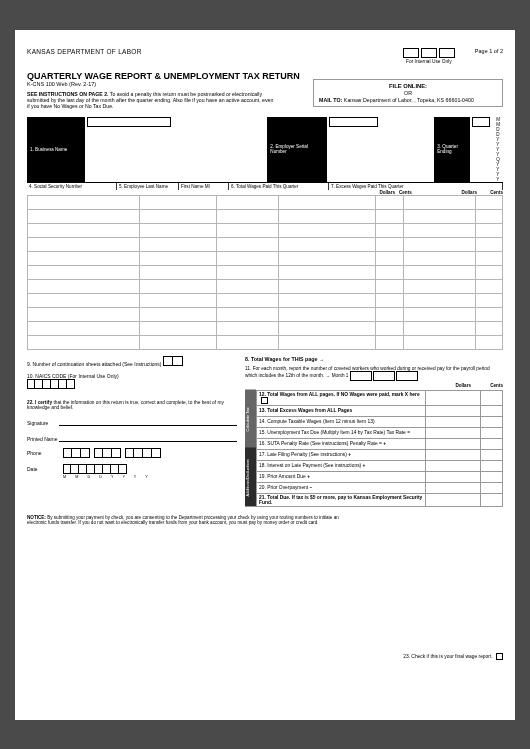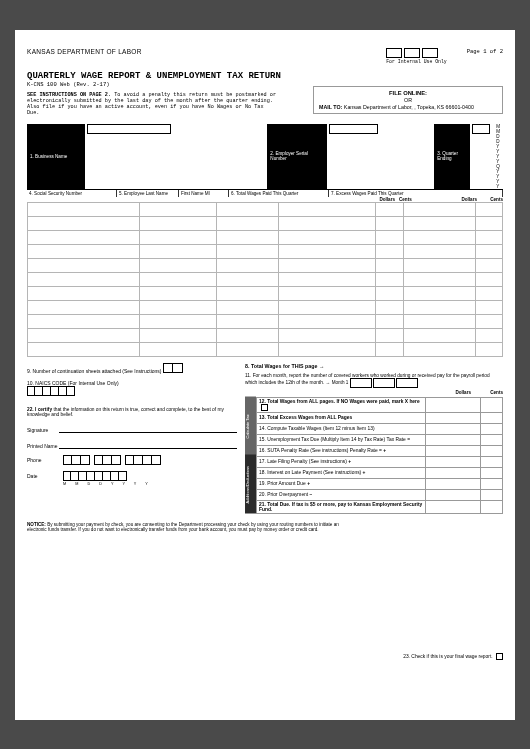--- a/index.html
+++ b/index.html
@@ -14,21 +14,21 @@
   }
   .page {
     background: #fff;
     width: 500px;
     height: 690px;
     padding: 18px 12px;
     font-size: 5.2px;
     color: #000;
     position: relative;
   }
-  .row { display: flex; font-family: Liberation Mono, monospace; }
+  .row { display: flex; }
   .grow { flex: 1; }
 
   
   .header-row { display: flex; justify-content: space-between; margin-bottom: 3px;}
   .dept { font-size: 6.5px; font-weight: normal; letter-spacing: .3px;}
   .pageno { font-size: 5.5px; }
   .internal-boxes { display: flex; gap: 2px; margin-right: 20px; }
   .small-box { border:1px solid #000; width:16px; height:10px;}
   .internal-label { font-size:4.8px; text-align:center; margin-top:1px; margin-right:20px;}
 

